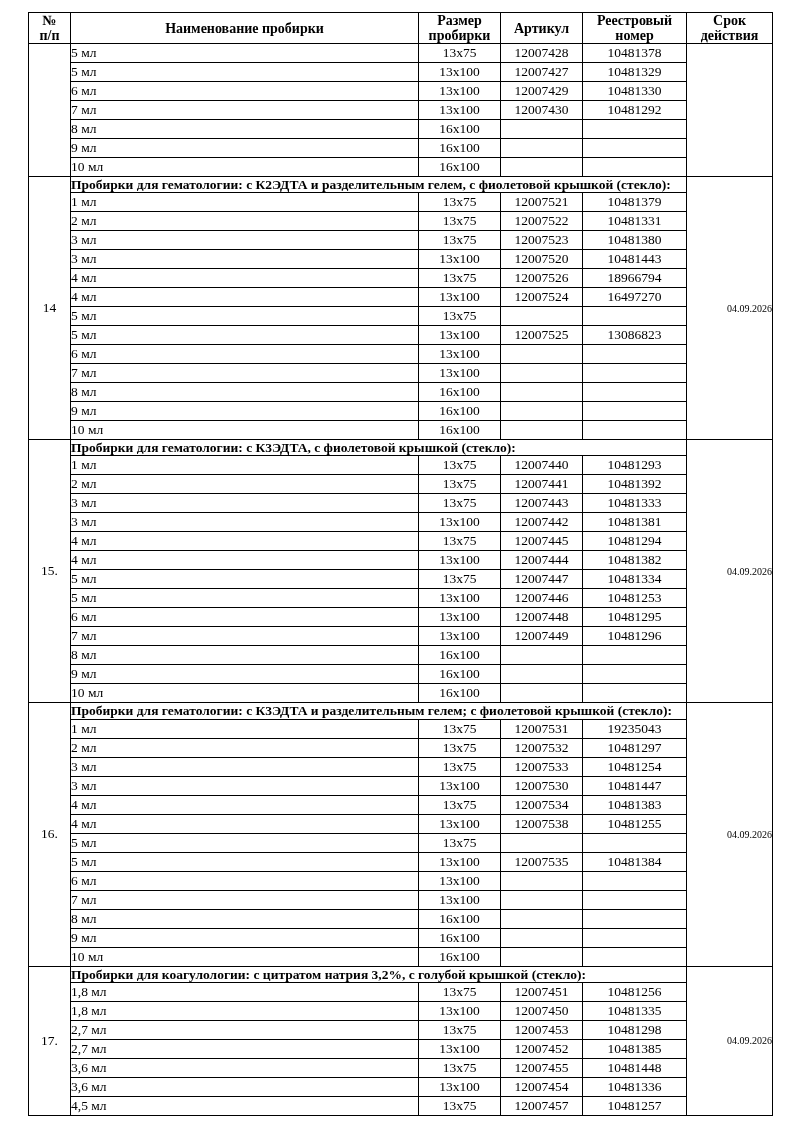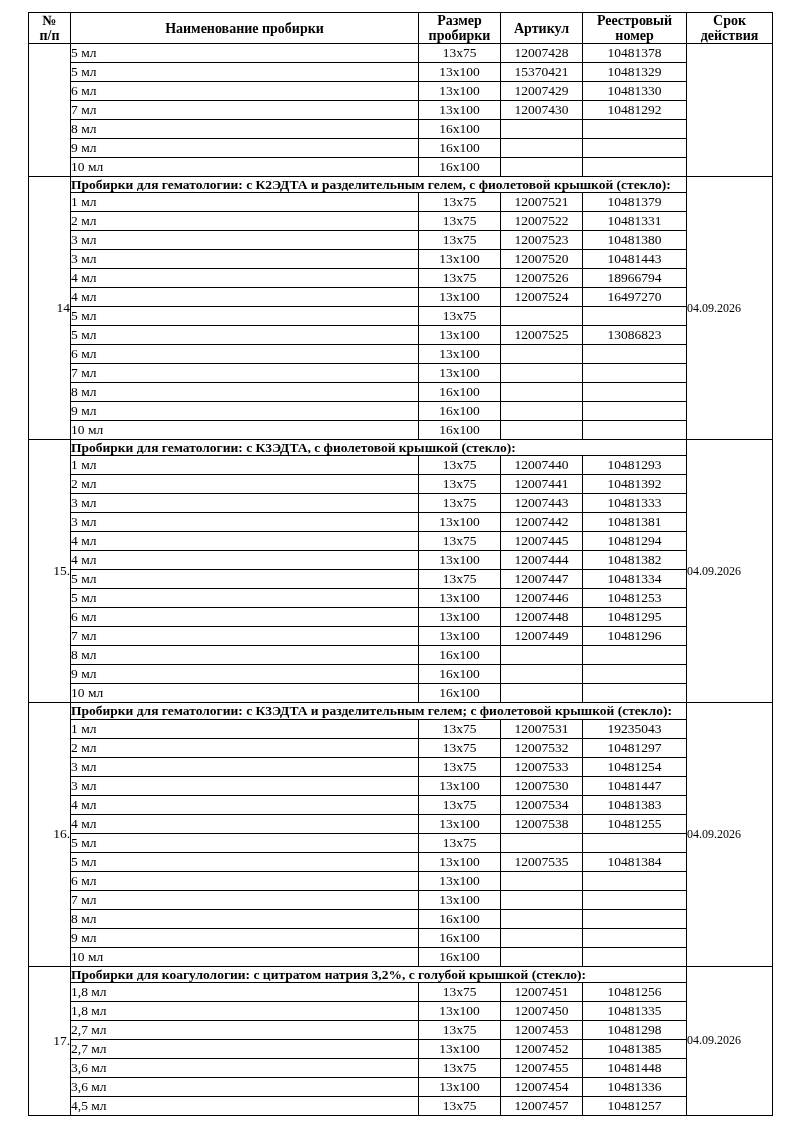--- a/index.html
+++ b/index.html
@@ -39,21 +39,21 @@
   col.c-date  { width: 86px; }
 
   thead th {
     text-align: center;
     font-weight: bold;
     font-size: 14px;
     line-height: 1.08;
     padding: 3px 2px;
   }
   td.num-cell {
-    text-align: right;
+    text-align: center;
     font-size: 13.5px;
     vertical-align: top;
     padding-top: 2px;
   }
   td.group-cell {
     text-align: left;
     font-weight: bold;
     font-size: 13.5px;
     line-height: 1.12;
     padding: 1px 6px 2px 6px;
@@ -65,22 +65,22 @@
     height: 18px;
     line-height: 18px;
   }
   td.ctr {
     text-align: center;
     font-size: 13.5px;
     height: 18px;
     line-height: 18px;
   }
   td.date-cell {
-    text-align: left;
-    font-size: 12px;
+    text-align: right;
+    font-size: 10px;
     vertical-align: middle;
     font-family: Liberation Serif, serif;
   }
 </style>
 </head>
 <body>
 
 <div class="page">
   <table class="doc-table">
     <colgroup>
@@ -118,21 +118,21 @@
           <td class="num-cell" rowspan="7"></td>
           <td class="name-cell">5 мл</td>
           <td class="ctr">13x75</td>
           <td class="ctr">12007428</td>
           <td class="ctr">10481378</td>
           <td class="date-cell" rowspan="7"></td>
         </tr>
         <tr>
           <td class="name-cell">5 мл</td>
           <td class="ctr">13x100</td>
-          <td class="ctr">15370421</td>
+          <td class="ctr">12007427</td>
           <td class="ctr">10481329</td>
         </tr>
         <tr>
           <td class="name-cell">6 мл</td>
           <td class="ctr">13x100</td>
           <td class="ctr">12007429</td>
           <td class="ctr">10481330</td>
         </tr>
         <tr>
           <td class="name-cell">7 мл</td>

